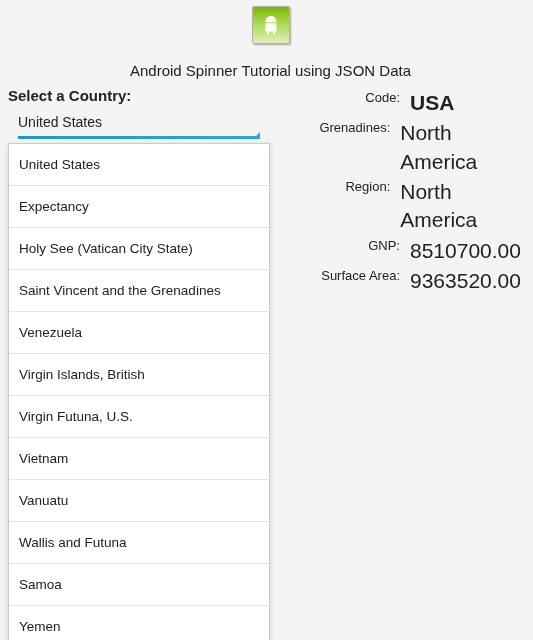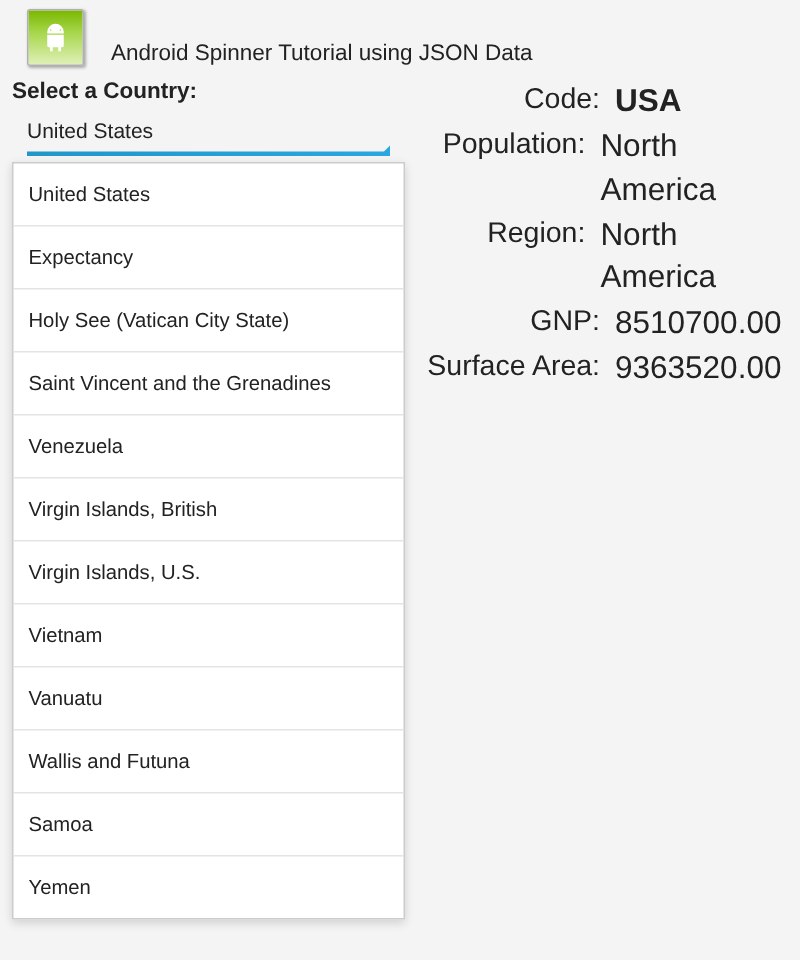--- a/index.html
+++ b/index.html
@@ -11,23 +11,24 @@
       font-family: Arial, Helvetica, sans-serif;
       background: #f4f4f4;
       width: 533px;
       height: 640px;
       overflow: hidden;
       font-size: 14px;
       color: #222;
     }
     .header {
       display: flex;
-      align-items: flex-end;
+      align-items: center;
       padding: 6px 10px 6px 18px;
       gap: 18px;
+      flex-direction: column;
     }
     .app-icon {
       width: 38px;
       height: 38px;
       background: linear-gradient(180deg, #7ab800 0%, #a6d64a 40%, #e0f0b8 100%);
       border: 1px solid #b0b0b0;
       border-radius: 2px;
       box-shadow: 1px 1px 2px rgba(0,0,0,0.3);
       display: flex;
       align-items: center;
@@ -99,21 +100,21 @@
       padding-right: 10px;
     }
     .detail-row {
       display: flex;
       margin-bottom: 2px;
       line-height: 1.35;
     }
     .detail-label {
       width: 132px;
       text-align: right;
-      font-size: 19px;
+      font-size: 13px;
       color: #222;
       padding-right: 6px;
     }
     .detail-value {
       font-size: 21px;
       color: #222;
       padding-left: 4px;
     }
     .detail-value.bold {
       font-weight: bold;
@@ -138,36 +139,36 @@
     <div class="spinner-display">United States</div>
     <div class="spinner-underline"></div>
 
     <div class="dropdown">
       <div class="dropdown-item">United States</div>
       <div class="dropdown-item">Expectancy</div>
       <div class="dropdown-item">Holy See (Vatican City State)</div>
       <div class="dropdown-item">Saint Vincent and the Grenadines</div>
       <div class="dropdown-item">Venezuela</div>
       <div class="dropdown-item">Virgin Islands, British</div>
-      <div class="dropdown-item">Virgin Islands, U.S.</div>
+      <div class="dropdown-item">Virgin Futuna, U.S.</div>
       <div class="dropdown-item">Vietnam</div>
       <div class="dropdown-item">Vanuatu</div>
       <div class="dropdown-item">Wallis and Futuna</div>
       <div class="dropdown-item">Samoa</div>
       <div class="dropdown-item">Yemen</div>
     </div>
   </div>
 
   <div class="right-col">
     <div class="detail-row">
       <div class="detail-label">Code:</div>
       <div class="detail-value bold">USA</div>
     </div>
     <div class="detail-row">
-      <div class="detail-label">Population:</div>
+      <div class="detail-label">Grenadines:</div>
       <div class="detail-value">North America</div>
     </div>
     <div class="detail-row">
       <div class="detail-label">Region:</div>
       <div class="detail-value">North America</div>
     </div>
     <div class="detail-row">
       <div class="detail-label">GNP:</div>
       <div class="detail-value">8510700.00</div>
     </div>

